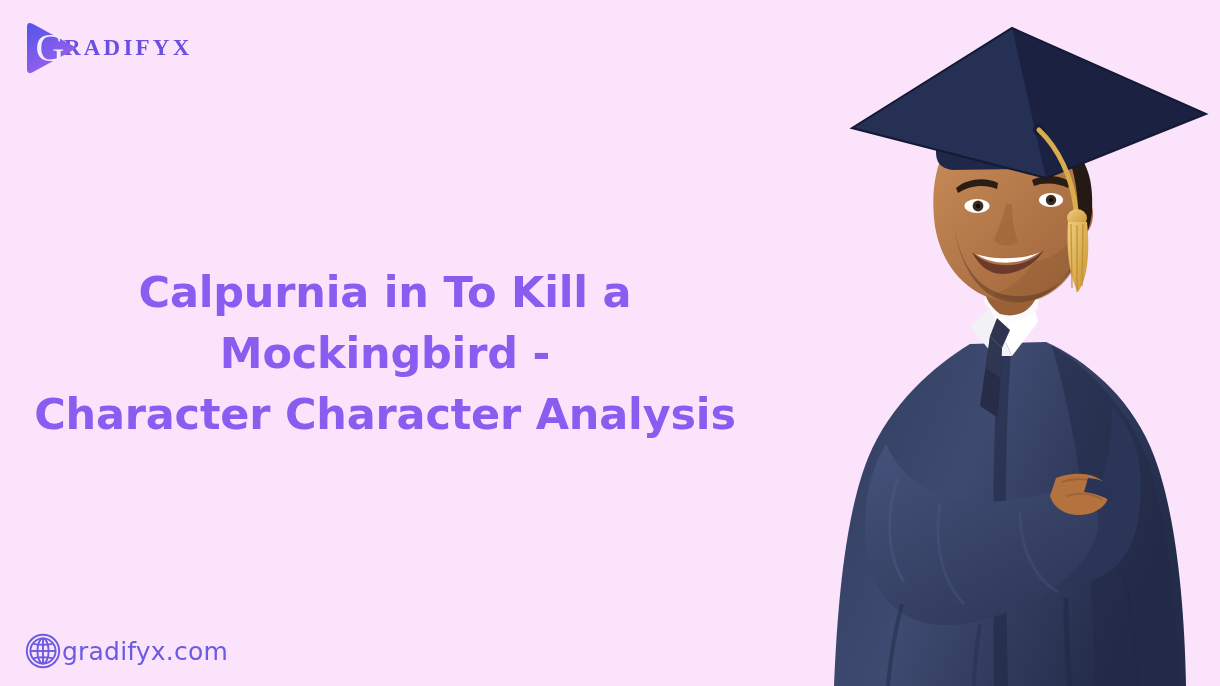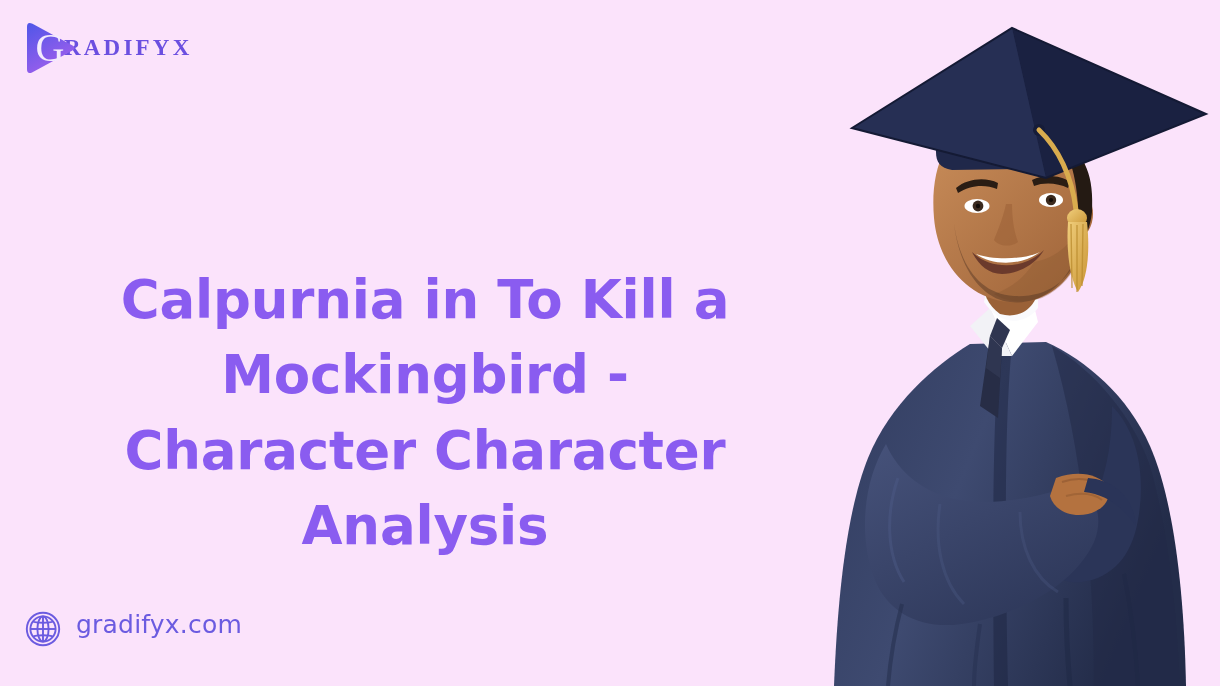--- a/index.html
+++ b/index.html
@@ -51,34 +51,33 @@
     white-space:nowrap;
   }
 
   
   #headline {
     position:absolute;
     left:0px; top:262px;
     width:770px;
     text-align:center;
     color:#8A5CF0;
-    font-size:53px;
+    font-size:43px;
     font-weight:700;
     line-height:1.42;
     letter-spacing:-0.2px;
     font-family:"DejaVu Sans", sans-serif;
-    margin-left:40px;
   }
   #headline .ln { display:block; }
 
   
   #footer {
     position:absolute;
-    left:24px; bottom:38px;
-    display:flex; gap:14px;
+    left:24px; bottom:16px;
+    display:flex; align-items:center; 
   }
   #globe-icon { width:38px; height:38px; flex:0 0 auto; display:block; }
   #footer-url {
     font-size:25px;
     color:#6B5BE0;
     font-family:"DejaVu Sans", sans-serif;
     letter-spacing:0.2px;
     white-space:nowrap;
   }
 

